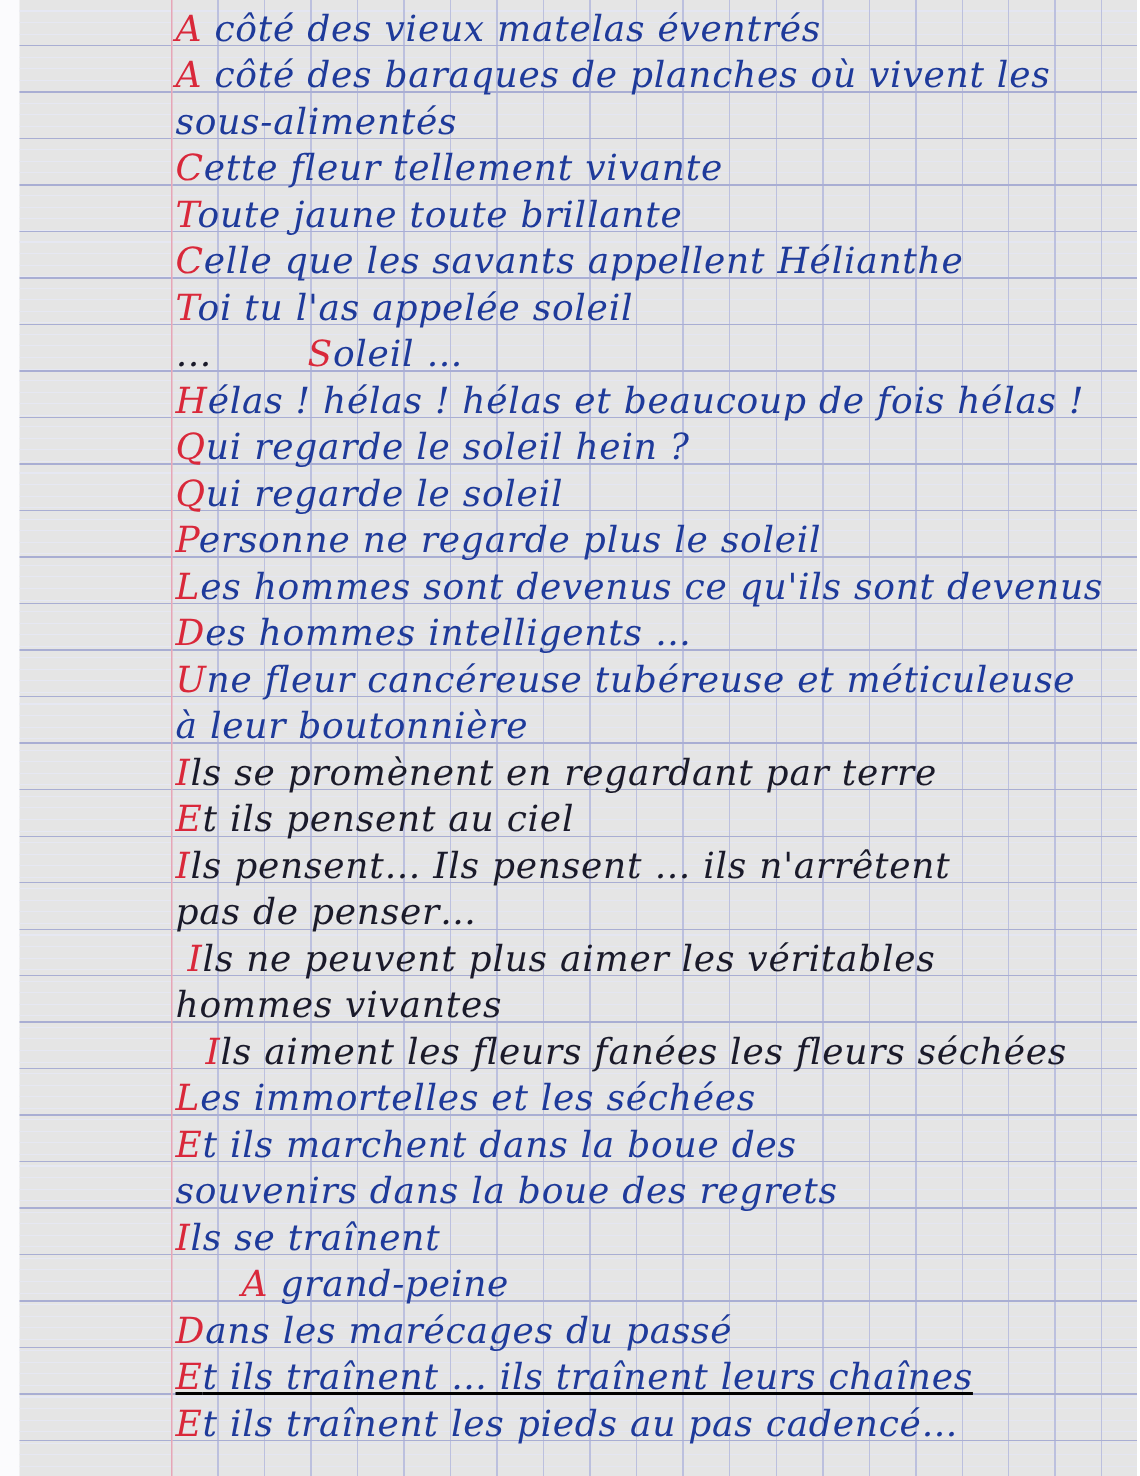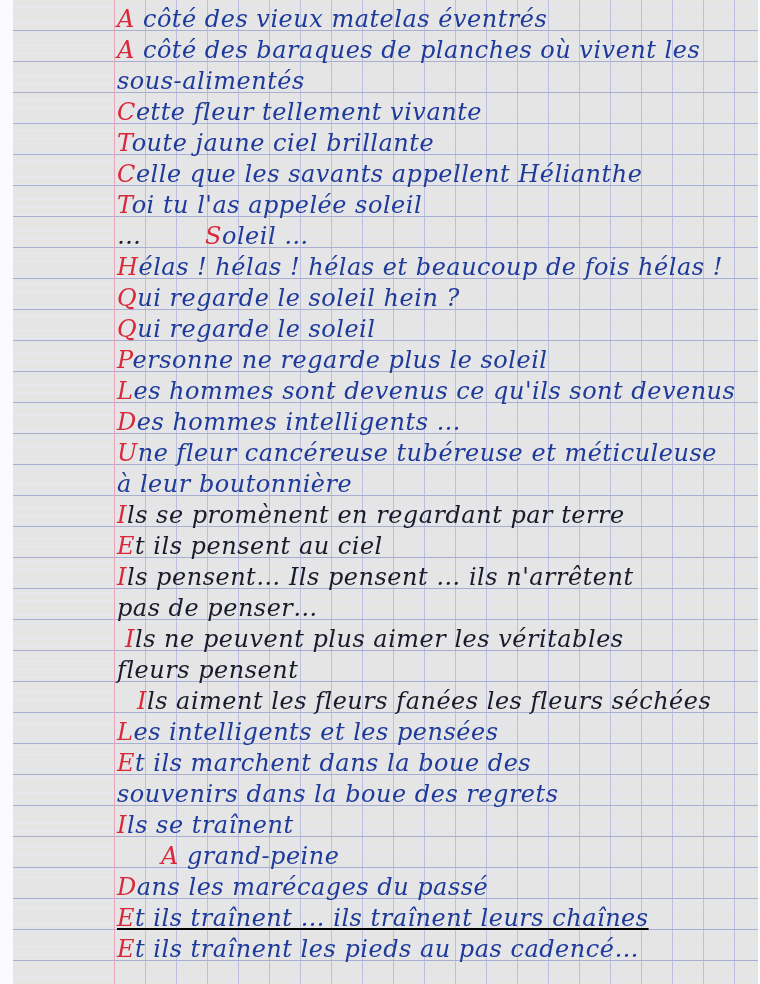--- a/index.html
+++ b/index.html
@@ -57,41 +57,41 @@
 <div class="page">
   <div class="margin-area"></div>
   <div class="grid-area"></div>
   <div class="margin-line"></div>
   <div class="right-edge"></div>
   <div class="poem" id="poem" style="--red: #d9283a; --blue: #1e3a9a; --black: #1a1a2a;">
       <div class="line" style="top: 4px; left: 0px;"><span class="initial">A</span><span class="rest"> côté des vieux matelas éventrés</span></div>
       <div class="line" style="top: 35px; left: 0px;"><span class="initial">A</span><span class="rest"> côté des baraques de planches où vivent les</span></div>
       <div class="line" style="top: 66px; left: 0px;"><span class="initial"></span><span class="rest">sous-alimentés</span></div>
       <div class="line" style="top: 97px; left: 0px;"><span class="initial">C</span><span class="rest">ette fleur tellement vivante</span></div>
-      <div class="line" style="top: 128px; left: 0px;"><span class="initial">T</span><span class="rest">oute jaune ciel brillante</span></div>
+      <div class="line" style="top: 128px; left: 0px;"><span class="initial">T</span><span class="rest">oute jaune toute brillante</span></div>
       <div class="line" style="top: 159px; left: 0px;"><span class="initial">C</span><span class="rest">elle que les savants appellent Hélianthe</span></div>
       <div class="line" style="top: 190px; left: 0px;"><span class="initial">T</span><span class="rest">oi tu l'as appelée soleil</span></div>
       <div class="line ink-black" style="top: 221px; left: 0px;"><span class="initial"></span><span class="rest">…       </span></div>
       <div class="line" style="top: 221px; left: 88px;"><span class="initial">S</span><span class="rest">oleil  …</span></div>
       <div class="line" style="top: 252px; left: 0px;"><span class="initial">H</span><span class="rest">élas ! hélas ! hélas et beaucoup de fois hélas !</span></div>
       <div class="line" style="top: 283px; left: 0px;"><span class="initial">Q</span><span class="rest">ui regarde le soleil hein ?</span></div>
       <div class="line" style="top: 314px; left: 0px; text-align: right;"><span class="initial">Q</span><span class="rest">ui regarde le soleil</span></div>
       <div class="line" style="top: 345px; left: 0px;"><span class="initial">P</span><span class="rest">ersonne ne regarde plus le soleil</span></div>
       <div class="line" style="top: 376px; left: 0px;"><span class="initial">L</span><span class="rest">es hommes sont devenus ce qu'ils sont devenus</span></div>
       <div class="line" style="top: 407px; left: 0px;"><span class="initial">D</span><span class="rest">es hommes intelligents …</span></div>
       <div class="line" style="top: 438px; left: 0px;"><span class="initial">U</span><span class="rest">ne fleur cancéreuse tubéreuse et méticuleuse</span></div>
       <div class="line" style="top: 469px; left: 0px;"><span class="initial"></span><span class="rest">à leur boutonnière</span></div>
       <div class="line ink-black" style="top: 500px; left: 0px; font-style: italic;"><span class="initial">I</span><span class="rest">ls se promènent en regardant par terre</span></div>
       <div class="line ink-black" style="top: 531px; left: 0px;"><span class="initial">E</span><span class="rest">t ils pensent au ciel</span></div>
       <div class="line ink-black" style="top: 562px; left: 0px;"><span class="initial">I</span><span class="rest">ls pensent… Ils pensent … ils n'arrêtent</span></div>
       <div class="line ink-black" style="top: 593px; left: 0px;"><span class="initial"></span><span class="rest">pas de penser…</span></div>
       <div class="line ink-black" style="top: 624px; left: 8px;"><span class="initial">I</span><span class="rest">ls ne peuvent plus aimer les véritables</span></div>
-      <div class="line ink-black" style="top: 655px; left: 0px;"><span class="initial"></span><span class="rest">fleurs pensent</span></div>
+      <div class="line ink-black" style="top: 655px; left: 0px;"><span class="initial"></span><span class="rest">hommes vivantes</span></div>
       <div class="line ink-black" style="top: 686px; left: 20px;"><span class="initial">I</span><span class="rest">ls aiment les fleurs fanées les fleurs séchées</span></div>
-      <div class="line" style="top: 717px; left: 0px;"><span class="initial">L</span><span class="rest">es intelligents et les pensées</span></div>
+      <div class="line" style="top: 717px; left: 0px;"><span class="initial">L</span><span class="rest">es immortelles et les séchées</span></div>
       <div class="line" style="top: 748px; left: 0px;"><span class="initial">E</span><span class="rest">t ils marchent dans la boue des</span></div>
       <div class="line" style="top: 779px; left: 0px;"><span class="initial"></span><span class="rest">souvenirs dans la boue des regrets</span></div>
       <div class="line" style="top: 810px; left: 0px;"><span class="initial">I</span><span class="rest">ls se traînent</span></div>
       <div class="line" style="top: 841px; left: 0px; margin-left: 44px;"><span class="initial">A</span><span class="rest">  grand-peine</span></div>
       <div class="line" style="top: 872px; left: 0px;"><span class="initial">D</span><span class="rest">ans les marécages du passé</span></div>
       <div class="line" style="top: 903px; left: 0px; text-decoration: underline;"><span class="initial">E</span><span class="rest">t ils traînent … ils traînent leurs chaînes</span></div>
       <div class="line" style="top: 934px; left: 0px;"><span class="initial">E</span><span class="rest">t ils traînent les pieds au pas cadencé…</span></div>
     </div>
 </div>
 

